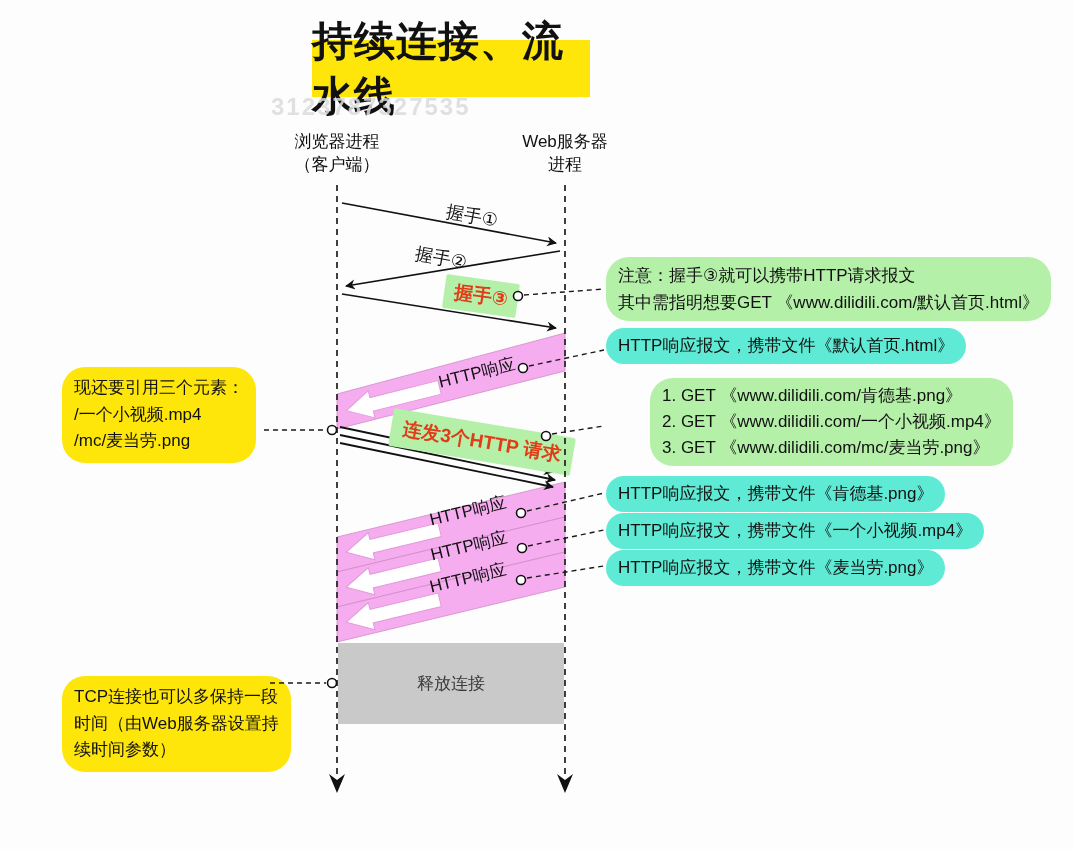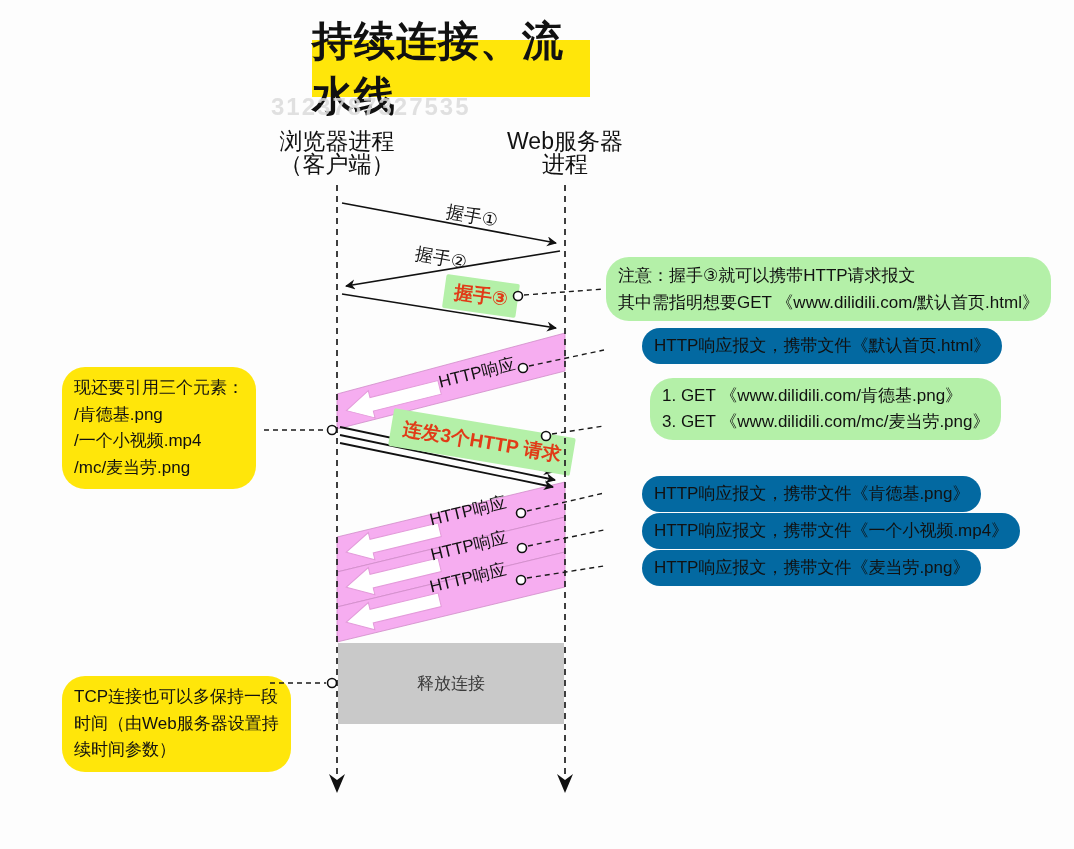--- a/index.html
+++ b/index.html
@@ -15,37 +15,37 @@
   .title-box{
     left:312px;top:40px;width:278px;height:57px;
     background:#ffe60a;display:flex;align-items:center;justify-content:center;
     font-size:41px;font-weight:bold;letter-spacing:1px;
   }
   .watermark{
     left:271px;top:93px;font-size:24px;color:#dcdcdc;letter-spacing:2px;
     font-weight:bold;opacity:.85;
   }
   .actor{
-    top:130px;text-align:center;font-size:23px;line-height:23px;font-weight:500;
+    top:130px;text-align:center;font-size:17px;line-height:23px;font-weight:500;
     transform:translateX(-50%);
   }
   .actor .ln{display:block;}
   .arrow-label{font-size:18px;font-weight:500;transform:translate(-50%,-50%) rotate(10.5deg);}
   .resp-label{font-size:17px;font-weight:500;}
   .tag{
     background:#b4f0a8;color:#e13b17;font-weight:bold;font-size:19px;
     padding:4px 10px;border-radius:2px;
   }
   .note{
     position:absolute;font-size:17px;line-height:26px;padding:5px 12px;
     white-space:nowrap;font-weight:500;border-radius:23px;
   }
   .note .ln{display:block;}
   .green{background:#b4f0a8;}
-  .pink{background:#0369a1;margin-left:36px;}
+  .pink{background:#5eead4;}
   .yellow{background:#ffe60a;line-height:26.5px;padding:8px 12px;}
   .release-box{
     left:338px;top:643px;width:226px;height:81px;background:#c9c9c9;
     display:flex;flex-direction:column;align-items:center;justify-content:center;
     font-size:17px;line-height:28px;color:#3a3a3a;font-weight:500;text-align:left;
   }
 </style>
 </head>
 <body>
 
@@ -103,29 +103,29 @@
   <div class="center-rot resp-label" style="left:469px;top:546px;transform:translate(-50%,-50%) rotate(-13.5deg);">HTTP响应</div>
   <div class="center-rot resp-label" style="left:468px;top:578px;transform:translate(-50%,-50%) rotate(-13.5deg);">HTTP响应</div>
 
   <div class="note green" style="left:606px;top:257px;line-height:27px;">
     <span class="ln">注意：握手③就可以携带HTTP请求报文</span>
     <span class="ln">其中需指明想要GET 《www.dilidili.com/默认首页.html》</span>
   </div>
   <div class="note pink" style="left:606px;top:328px;">HTTP响应报文，携带文件《默认首页.html》</div>
   <div class="note green" style="left:606px;top:378px;margin-left:44px;">
     <span class="ln">1. GET 《www.dilidili.com/肯德基.png》</span>
+    <span class="ln">2. GET 《www.dilidili.com/一个小视频.mp4》</span>
     <span class="ln">3. GET 《www.dilidili.com/mc/麦当劳.png》</span>
   </div>
   <div class="note pink" style="left:606px;top:476px;">HTTP响应报文，携带文件《肯德基.png》</div>
   <div class="note pink" style="left:606px;top:513px;">HTTP响应报文，携带文件《一个小视频.mp4》</div>
   <div class="note pink" style="left:606px;top:550px;">HTTP响应报文，携带文件《麦当劳.png》</div>
 
   <div class="note yellow" style="left:62px;top:367px;">
     <span class="ln">现还要引用三个元素：</span>
-    <span class="ln">/肯德基.png</span>
     <span class="ln">/一个小视频.mp4</span>
     <span class="ln">/mc/麦当劳.png</span>
   </div>
   <div class="note yellow" style="left:62px;top:676px;">
     <span class="ln">TCP连接也可以多保持一段</span>
     <span class="ln">时间（由Web服务器设置持</span>
     <span class="ln">续时间参数）</span>
   </div>
 
   <div class="abs release-box">

